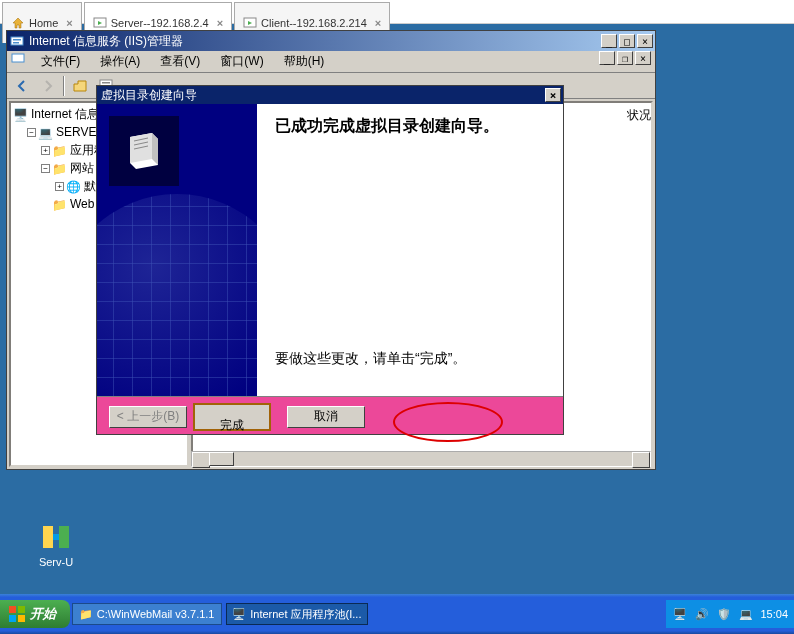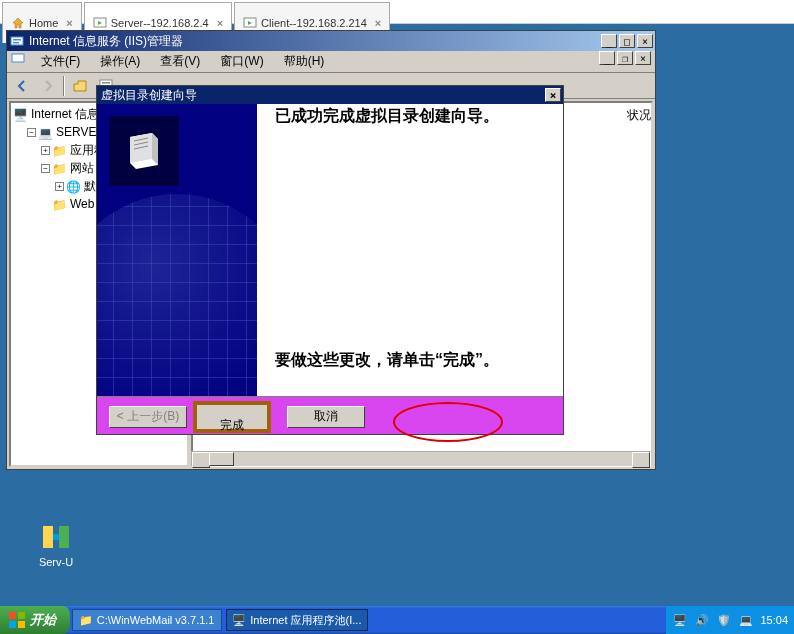--- a/index.html
+++ b/index.html
@@ -36,47 +36,47 @@
 .tree-indent3 { padding-left: 42px; }
 .tree-toggle { width: 9px; height: 9px; border: 1px solid #808080; font-size: 8px; line-height: 7px; text-align: center; cursor: pointer; background:#fff; }
 .tree-icon { width: 16px; height: 14px; display:flex;align-items:center;justify-content:center; }
 .right-pane { flex: 1; background: #fff; border: 2px inset #d4d0c8; margin: 2px 2px 2px 0; font-size: 12px; padding: 4px; position: relative; }
 .hscroll { position: absolute; bottom: 2px; left: 184px; right: 4px; height: 16px; background: #d4d0c8; border: 1px inset #fff; }
 .hscroll::before, .hscroll::after { content:''; position:absolute; top:0; width:16px; height:14px; background:#d4d0c8; border:1px solid #fff; border-right-color:#404040; border-bottom-color:#404040; }
 .hscroll::before { left:0; } .hscroll::after { right:0; }
 .hscroll-thumb { position:absolute; left:17px; top:0; width:25px; height:14px; background:#d4d0c8; border:1px solid #fff; border-right-color:#404040; border-bottom-color:#404040; }
 
 
-.wizard { position: absolute; left: 96px; top: 85px; width: 468px; height: 350px; background: #d946ef; border: 1px solid #404040; z-index: 10; }
+.wizard { position: absolute; left: 96px; top: 85px; width: 468px; height: 350px; background: #ec4899; border: 1px solid #404040; z-index: 10; }
 .wizard-title { height: 18px; background: #0a246a; color: #fff; display: flex; align-items: center; font-size: 12px; padding-left: 4px; }
 .wizard-title .close-btn { margin-left: auto; width: 16px; height: 14px; background: #d4d0c8; border: 1px solid #fff; border-right-color:#404040; border-bottom-color:#404040; color:#000; font-size:11px; font-weight:bold; display:flex;align-items:center;justify-content:center; margin-right:2px; cursor:pointer; font-family:monospace; }
 .wizard-body { display: flex; height: 292px; background: #fff; margin: 0; }
 .wizard-side { width: 160px; background: #000080; position: relative; overflow:hidden; }
 .wizard-side-icon { width: 70px; height: 70px; background: #000040; margin: 12px; display:flex;align-items:center;justify-content:center; }
 .wizard-side-globe { position:absolute; top:90px; left:-40px; width:240px; height:240px; border-radius:50%; background: radial-gradient(circle at 40% 30%, rgba(100,120,200,0.3), transparent 70%); }
 .wizard-side-globe::before { content:''; position:absolute; inset:0; border-radius:50%; background:
   repeating-linear-gradient(0deg, transparent 0 18px, rgba(60,80,180,0.5) 18px 19px),
   repeating-linear-gradient(90deg, transparent 0 18px, rgba(60,80,180,0.5) 18px 19px); }
-.wizard-main { flex: 1; padding: 2px 18px; font-size: 14px; color: #000; background:#fff; }
+.wizard-main { flex: 1; padding: 12px 18px; font-size: 14px; color: #000; background:#fff; }
 .wizard-heading { font-size: 16px; font-weight: bold; margin-bottom: 12px; }
-.wizard-note { position: absolute; left: 178px; top: 264px; font-size: 16px; font-weight: bold; }
+.wizard-note { position: absolute; left: 178px; top: 264px; font-size: 14px; }
 .wizard-buttons { height: 40px; display: flex; align-items: center; justify-content: flex-start; gap: 6px; padding: 0 12px; border-top: 1px solid #808080; }
 .wbtn { width: 78px; height: 22px; background: #d4d0c8; border: 1px solid #fff; border-right-color:#404040; border-bottom-color:#404040; font-size: 12px; cursor: pointer; }
 .wbtn:disabled { color: #808080; cursor: default; }
-.wbtn.focus { border: 4px solid #a16207; padding: 12px; }
+.wbtn.focus { border: 2px solid #a16207; padding: 12px; }
 
 
 .red-ellipse { position: absolute; left: 296px; top: 316px; width: 110px; height: 40px; border: 2px solid #d00; border-radius: 50%; pointer-events: none; z-index: 20; }
 
 
 .desktop-icon { position: absolute; left: 28px; top: 520px; text-align: center; color: #fff; font-size: 11px; width: 56px; }
 .desktop-icon .di-img { width: 34px; height: 34px; margin: 0 auto 2px; display:flex;align-items:center;justify-content:center; }
 
 
-.taskbar { position: absolute; left: 0; bottom: 0; width: 100%; height: 28px; background: linear-gradient(to bottom, #3a81d8, #245edb 8%, #245edb 92%, #184a9e); display: flex; align-items: center; text-align: right; }
+.taskbar { position: absolute; left: 0; bottom: 0; width: 100%; height: 40px; background: linear-gradient(to bottom, #3a81d8, #245edb 8%, #245edb 92%, #184a9e); display: flex; align-items: center; text-align: right; }
 .start-btn { height: 28px; background: linear-gradient(to bottom, #4CAF50, #2e7d32); color: #fff; font-weight: bold; font-size: 13px; padding: 0 14px 0 8px; display: flex; align-items: center; gap: 4px; border-radius: 0 8px 8px 0; cursor:pointer; font-style: italic; }
 .task-btn { height: 22px; margin: 0 2px; background: #3c80d0; border: 1px solid #1b4a8a; color: #fff; font-size: 11px; padding: 0 6px; display: flex; align-items: center; gap: 4px; cursor:pointer; max-width: 160px; overflow:hidden; white-space:nowrap; }
 .task-btn.active { background: #1b5aa8; border-color:#0a2a55; }
 .tray { margin-left: auto; height: 28px; background: #0d8fe4; display: flex; align-items: center; padding: 0 6px; gap: 6px; color:#fff; font-size:11px; }
 .tray-icon { width:16px; height:16px; display:flex;align-items:center;justify-content:center; }
 
 svg { display:block; }
 </style>
 </head>
 <body>

